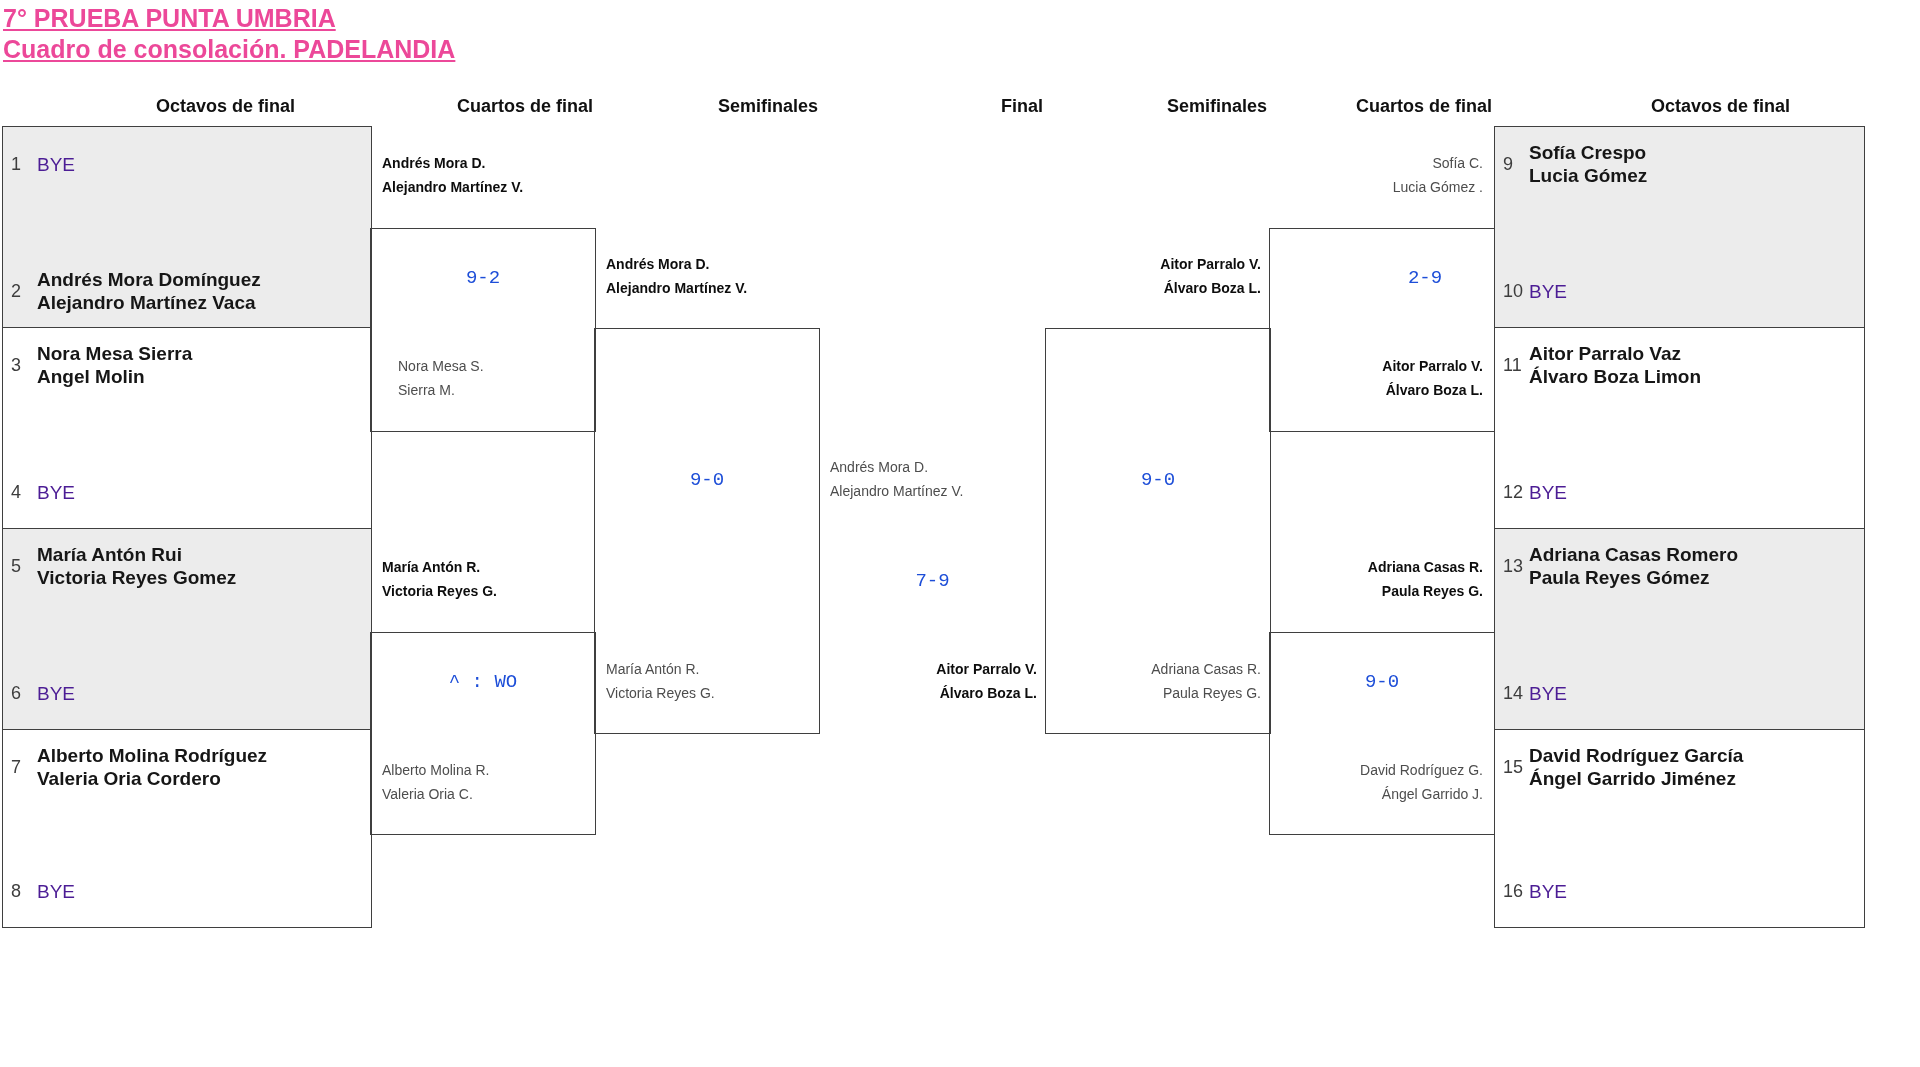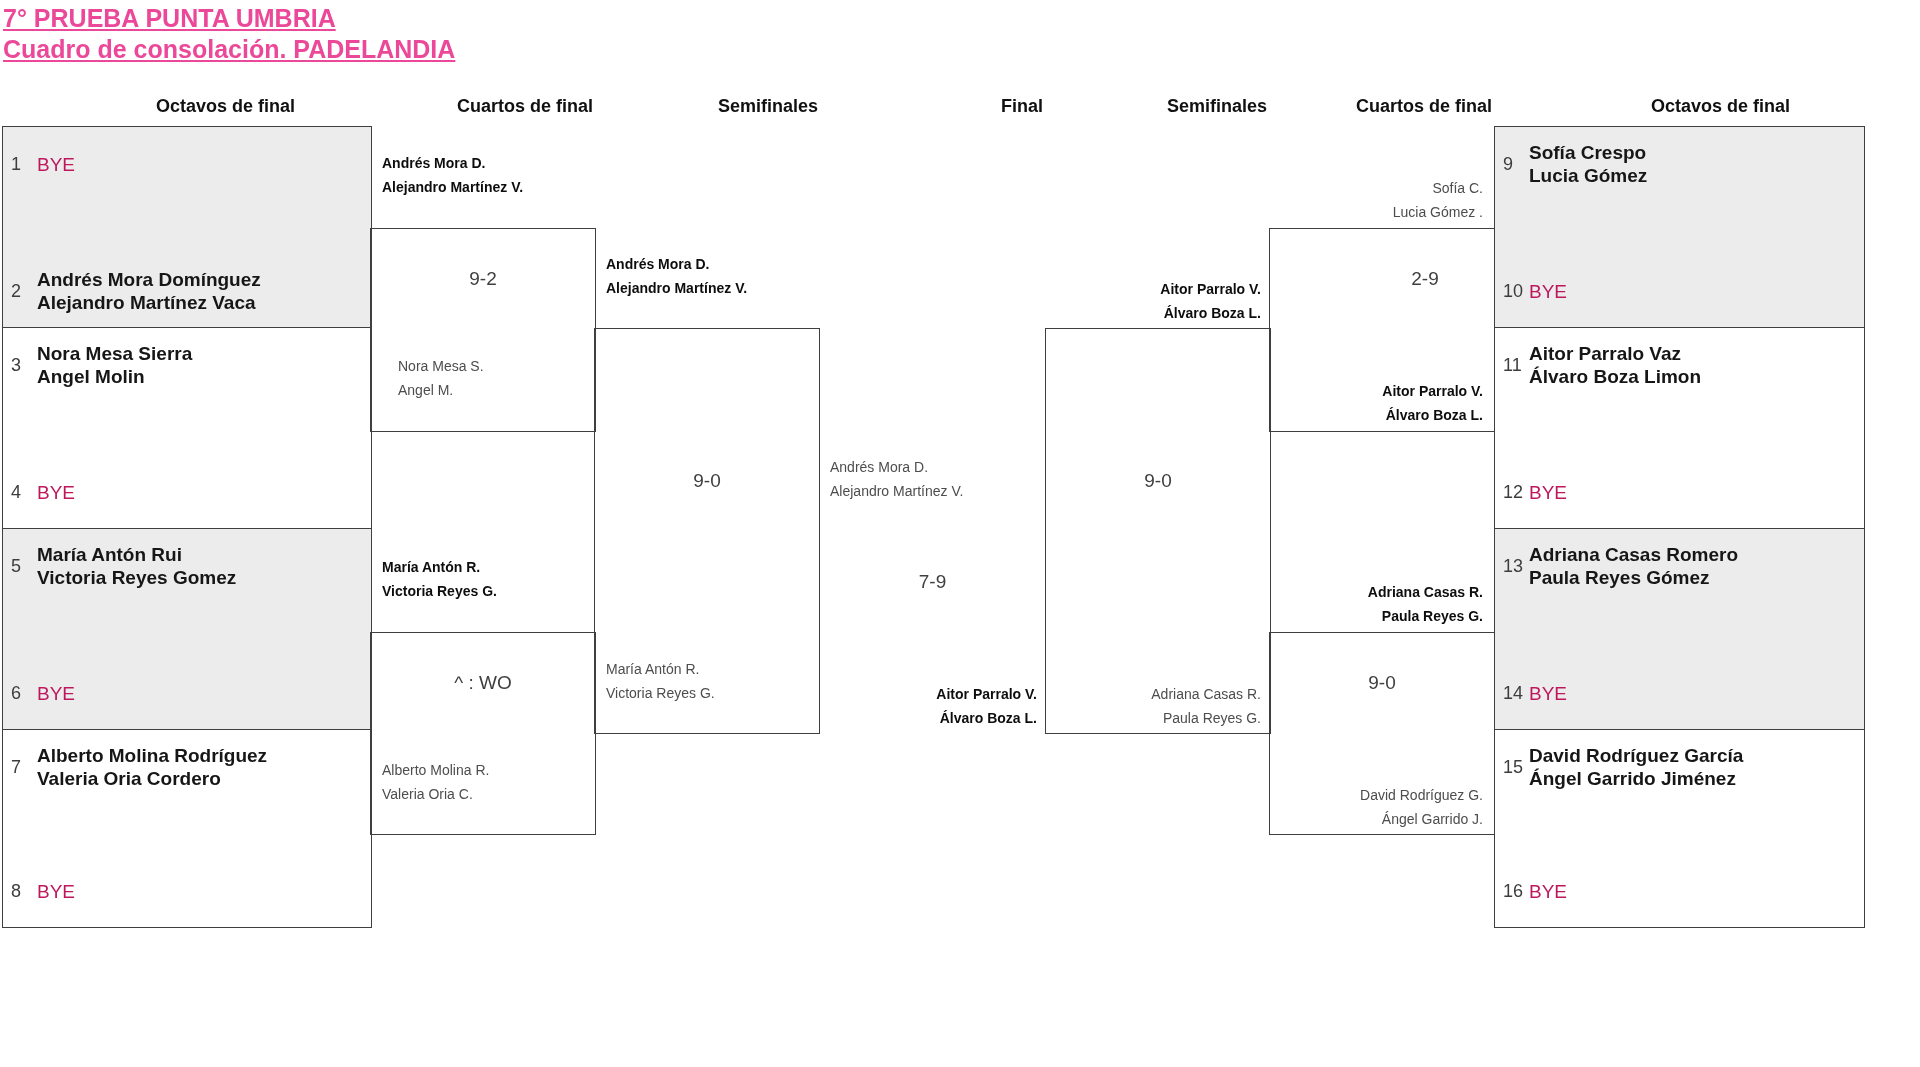--- a/index.html
+++ b/index.html
@@ -15,30 +15,30 @@
   
   .box{position:absolute;left:2px;width:370px;border:1px solid #3f3f3f;box-sizing:border-box;background:#fff;}
   .box.gray{background:#ececec;}
   .box.rcol{left:1494px;width:371px;}
   .entry{position:absolute;left:8px;right:6px;height:46px;display:flex;align-items:center;}
   .entry.top{top:14px;}
   .entry.bot{bottom:13px;}
   .seed{width:26px;flex:0 0 26px;text-align:left;font-size:18px;color:#3d3d3d;}
   .names{display:flex;flex-direction:column;justify-content:center;font-size:19px;line-height:23px;font-weight:600;color:#161616;}
   .names .nline{display:block;white-space:nowrap;}
-  .names.bye{font-weight:400;color:#be185d;}
+  .names.bye{font-weight:400;color:#4c1d95;}
   
   .match-box{position:absolute;border:1px solid #3f3f3f;box-sizing:border-box;background:transparent;}
   
   .plabel{position:absolute;width:230px;font-size:14px;line-height:23.5px;white-space:nowrap;}
   .plabel.winner{font-weight:700;color:#0d0d0d;}
   .plabel.loser{font-weight:400;color:#4d4d4d;}
-  .plabel.right{text-align:right;margin-top:25px;}
+  .plabel.right{text-align:right;}
   .plabel .nline{display:block;}
-  .score{position:absolute;text-align:center;font-size:19px;line-height:23px;color:#404040;}
+  .score{position:absolute;text-align:center;font-size:19px;line-height:23px;color:#1d4ed8;font-family:Liberation Mono, monospace;}
   
   .logo-text{font-weight:700;}
 </style>
 </head>
 <body>
 
 <div class="canvas">
 
   <div class="title">
     <div>7° PRUEBA PUNTA UMBRIA</div>
@@ -191,21 +191,21 @@
   <div class="match-box" style="left:1269px;top:228px;width:226px;height:204px;"></div>
   <div class="match-box" style="left:1269px;top:632px;width:226px;height:203px;"></div>
 
   <div class="plabel winner" style="left:382px;top:152px;">
     <span class="nline">Andrés Mora D.</span>
       <span class="nline">Alejandro Martínez V.</span>
   </div>
   <div class="score" style="left:370px;top:267px;width:226px;">9-2</div>
   <div class="plabel loser" style="left:382px;top:355px;margin-left:16px;">
     <span class="nline">Nora Mesa S.</span>
-      <span class="nline">Angel M.</span>
+      <span class="nline">Sierra M.</span>
   </div>
 
   <div class="plabel winner" style="left:382px;top:556px;">
     <span class="nline">María Antón R.</span>
       <span class="nline">Victoria Reyes G.</span>
   </div>
   <div class="score" style="left:370px;top:671px;width:226px;">^ : WO</div>
   <div class="plabel loser" style="left:382px;top:759px;">
     <span class="nline">Alberto Molina R.</span>
       <span class="nline">Valeria Oria C.</span>

